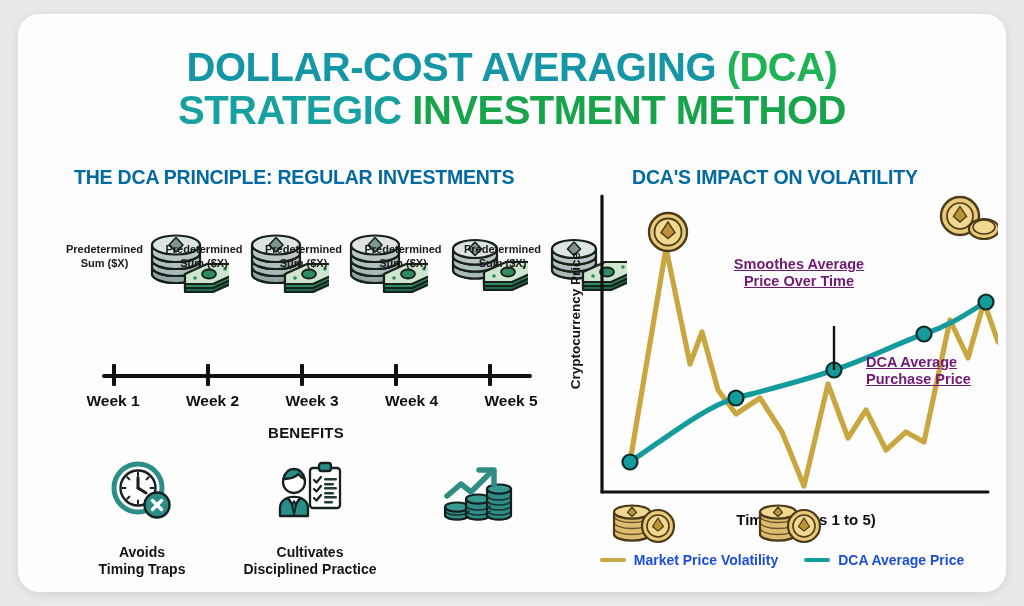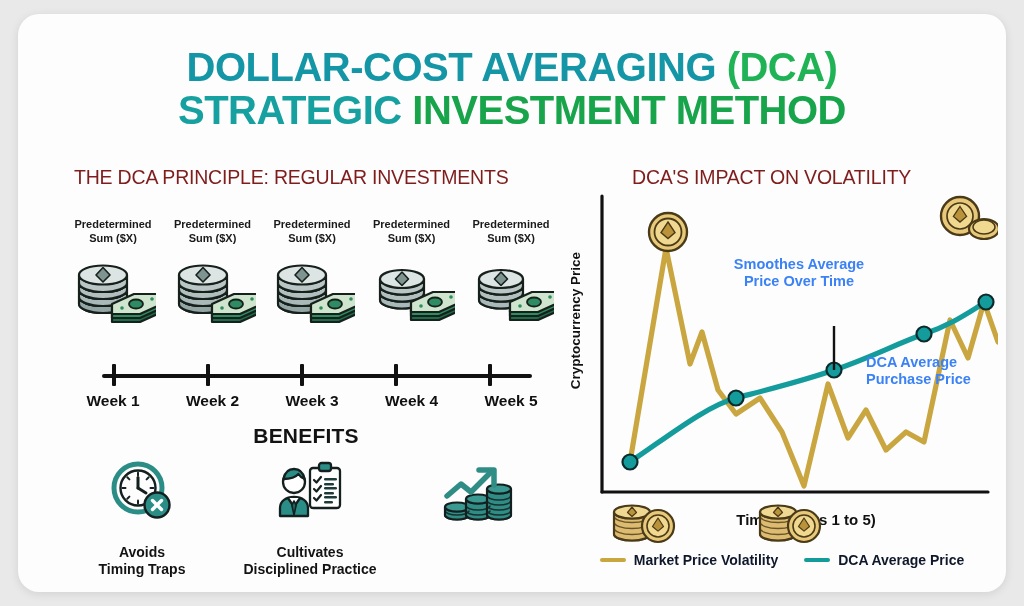--- a/index.html
+++ b/index.html
@@ -49,41 +49,41 @@
   }
   .t-teal  { color: #1496a6; }
   .t-teal2 { color: #16a0a0; }
   .t-green { color: #17a44b; }
   .t-green2{ color: #20b356; }
 
   
   .sec-head {
     position: absolute;
     font-size: 19.5px;
-    font-weight: 400;
-    color: #7f1d1d;
+    font-weight: 700;
+    color: #0369a1;
     letter-spacing: -0.2px;
     white-space: nowrap;
   }
   #head-left  { top: 152px; left: 56px; }
   #head-right { top: 152px; left: 614px; }
 
   
   .weeks {
     position: absolute;
     top: 204px;
     left: 48px;
     width: 492px;
     display: flex;
     justify-content: space-between;
   }
   .week-col {
     width: 94px;
     display: flex;
-    flex-direction: column;
+    flex-direction: row;
     align-items: center;
   }
   .week-label {
     font-size: 11px;
     font-weight: 700;
     color: #1a1a1a;
     text-align: center;
     line-height: 1.25;
     white-space: pre-line;
     height: 30px;
@@ -126,21 +126,21 @@
     font-weight: 700;
     color: #101010;
   }
 
   
   #benefits-title {
     position: absolute;
     top: 410px;
     left: 0; width: 576px;
     text-align: center;
-    font-size: 21px;
+    font-size: 15px;
     font-weight: 700;
     color: #131313;
     letter-spacing: 0.2px;
   }
   .benefits-row {
     position: absolute;
     top: 444px;
     left: 40px;
     width: 504px;
     display: flex;
@@ -189,40 +189,41 @@
     left: 70px;
     width: 340px;
     text-align: center;
     font-size: 15px;
     font-weight: 700;
     color: #111;
   }
   .annot {
     position: absolute;
     font-weight: 700;
-    color: #3b82f6;
+    color: #701a75;
     line-height: 1.2;
     white-space: pre-line;
+    text-decoration: underline;
   }
   #annot-smoothes { top: 64px; left: 148px; width: 170px; font-size: 14.5px; text-align: center; }
   #annot-dca      { top: 138px; left: 300px; width: 140px; font-size: 14.5px; text-align: left; margin-top: 24px; }
 
   .legend {
     position: absolute;
     top: 538px;
     left: 548px;
     width: 432px;
     display: flex;
     justify-content: center;
     gap: 26px;
     align-items: center;
   }
   .legend-item { display: flex; align-items: center; gap: 8px; }
   .legend-swatch { width: 26px; height: 4px; border-radius: 2px; display: block; }
-  .legend-label { font-size: 14px; font-weight: 700; color: #0f172a; white-space: nowrap; }
+  .legend-label { font-size: 14px; font-weight: 700; color: #1d4ed8; white-space: nowrap; }
 </style>
 </head>
 <body>
 
 <div class="page">
 <div class="card">
 
   <div class="title-block">
     <div class="title-line"><span class="t-teal">DOLLAR-COST AVERAGING </span><span class="t-green2">(DCA)</span></div>
     <div class="title-line"><span class="t-teal2">STRATEGIC </span><span class="t-green">INVESTMENT METHOD</span></div>

